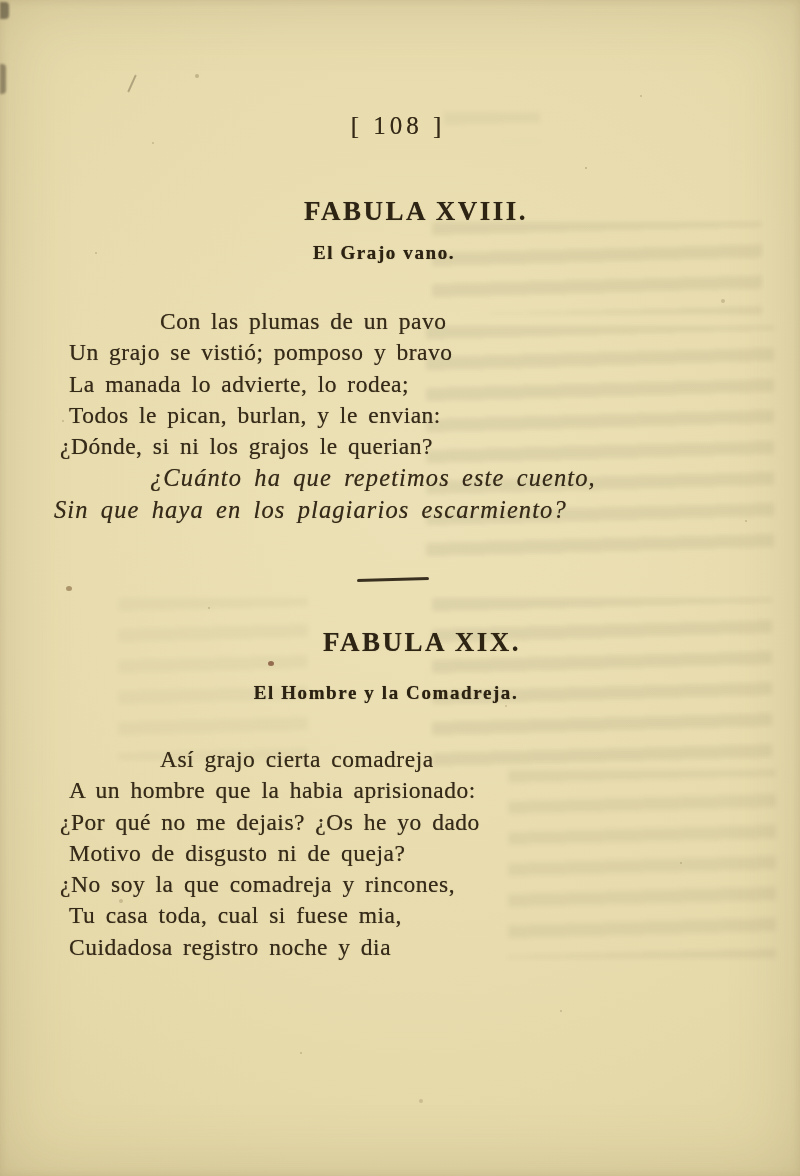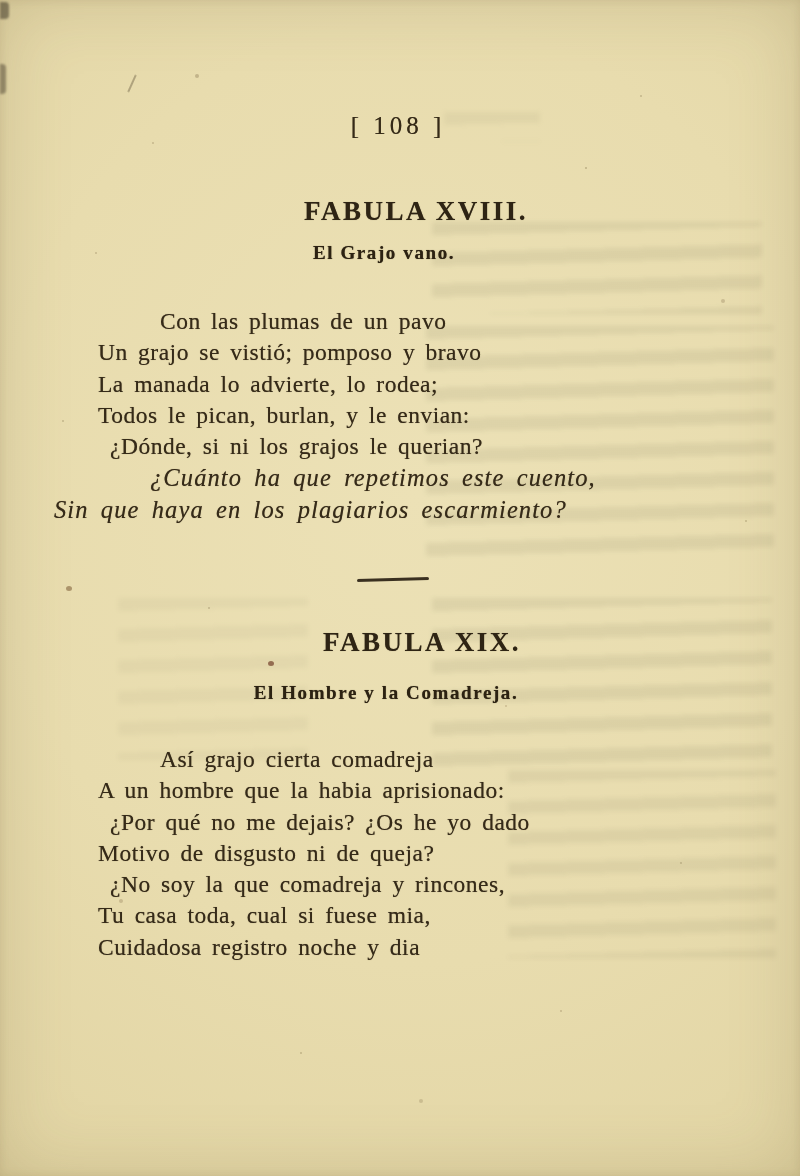--- a/index.html
+++ b/index.html
@@ -59,24 +59,24 @@
   .t19{top:611px;transform:translateX(6px);}
   .fab-sub{position:absolute;left:0;width:800px;margin:0;text-align:center;
     font-size:19px;font-weight:700;letter-spacing:1.6px;color:#2c2212;
     text-shadow:0 0 .8px rgba(40,30,14,.7);}
   .s18{top:242px;transform:translateX(-16px);}
   .s19{top:682px;transform:translateX(-14px);}
   .poem{position:absolute;left:0;width:800px;}
   .p18{top:306px;}
   .p19{top:744px;}
   .pline{font-size:23.5px;line-height:31.3px;letter-spacing:.5px;word-spacing:4px;
-    padding-left:98px;white-space:nowrap;
+    padding-left:69px;white-space:nowrap;
     text-shadow:0 0 .7px rgba(45,33,16,.6);}
   .pline.indent{padding-left:160px;}
-  .pline.qhang{padding-left:110px;}
+  .pline.qhang{padding-left:60px;}
   .pline.it{font-style:italic;font-size:24.5px;letter-spacing:1.1px;word-spacing:5px;}
   .pline.it-indent{padding-left:150px;}
   .pline.it-hang{padding-left:54px;}
   .divider{position:absolute;left:357px;top:578px;width:72px;height:3px;
     background:#3a3020;transform:rotate(-1.6deg);border-radius:2px;filter:blur(.35px);}
 </style>
 </head>
 <body>
 
 <div id="scan">

